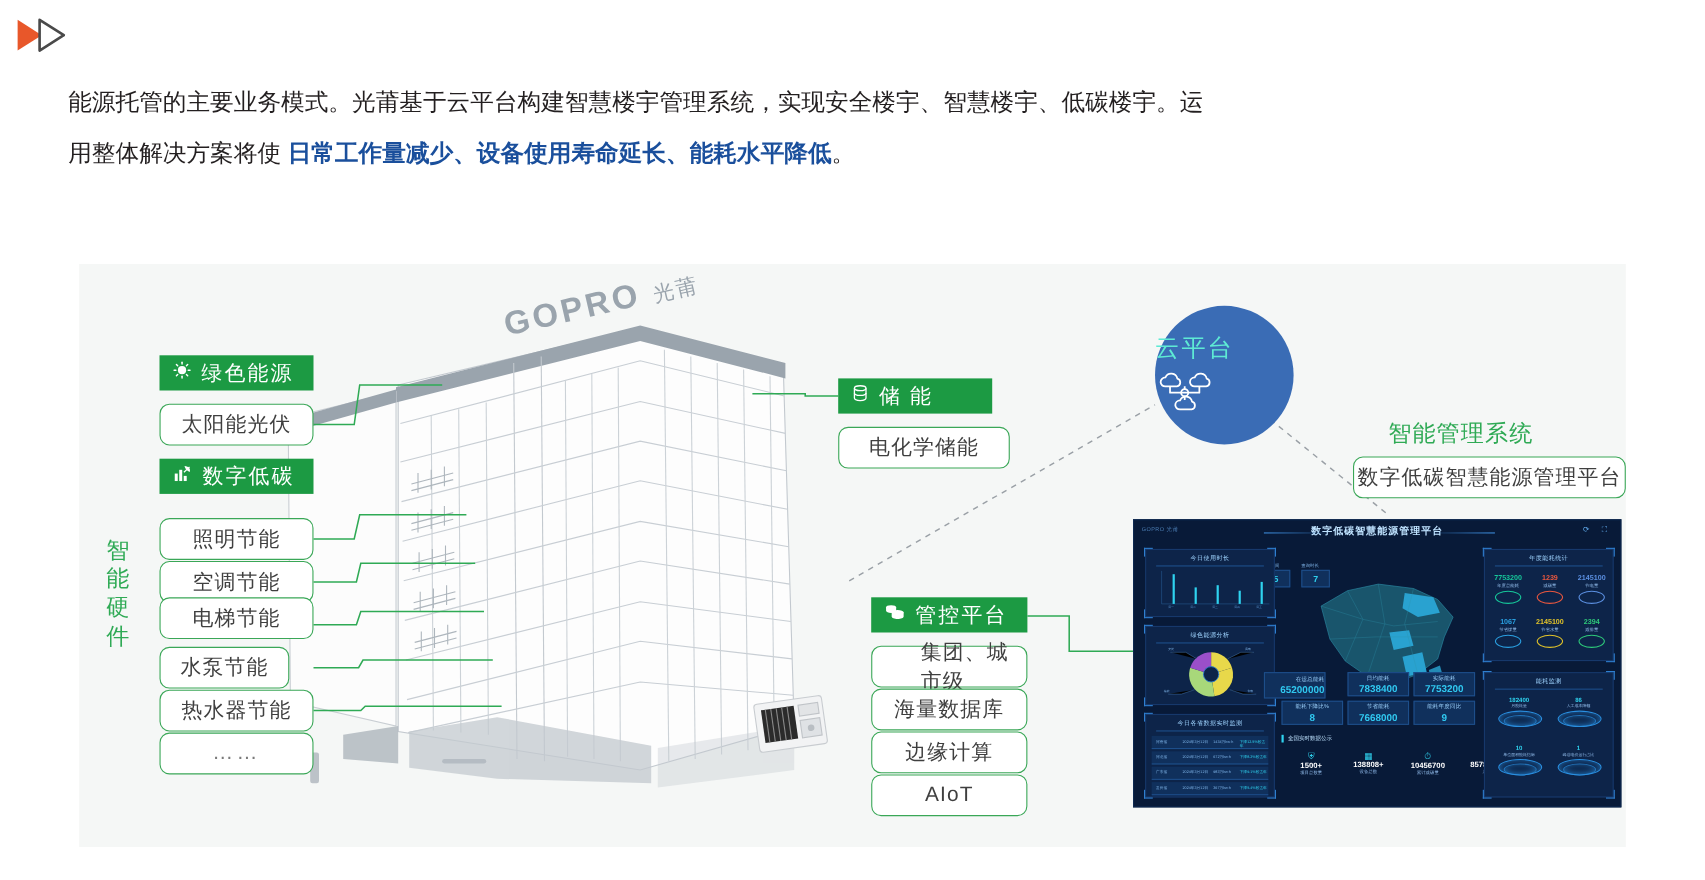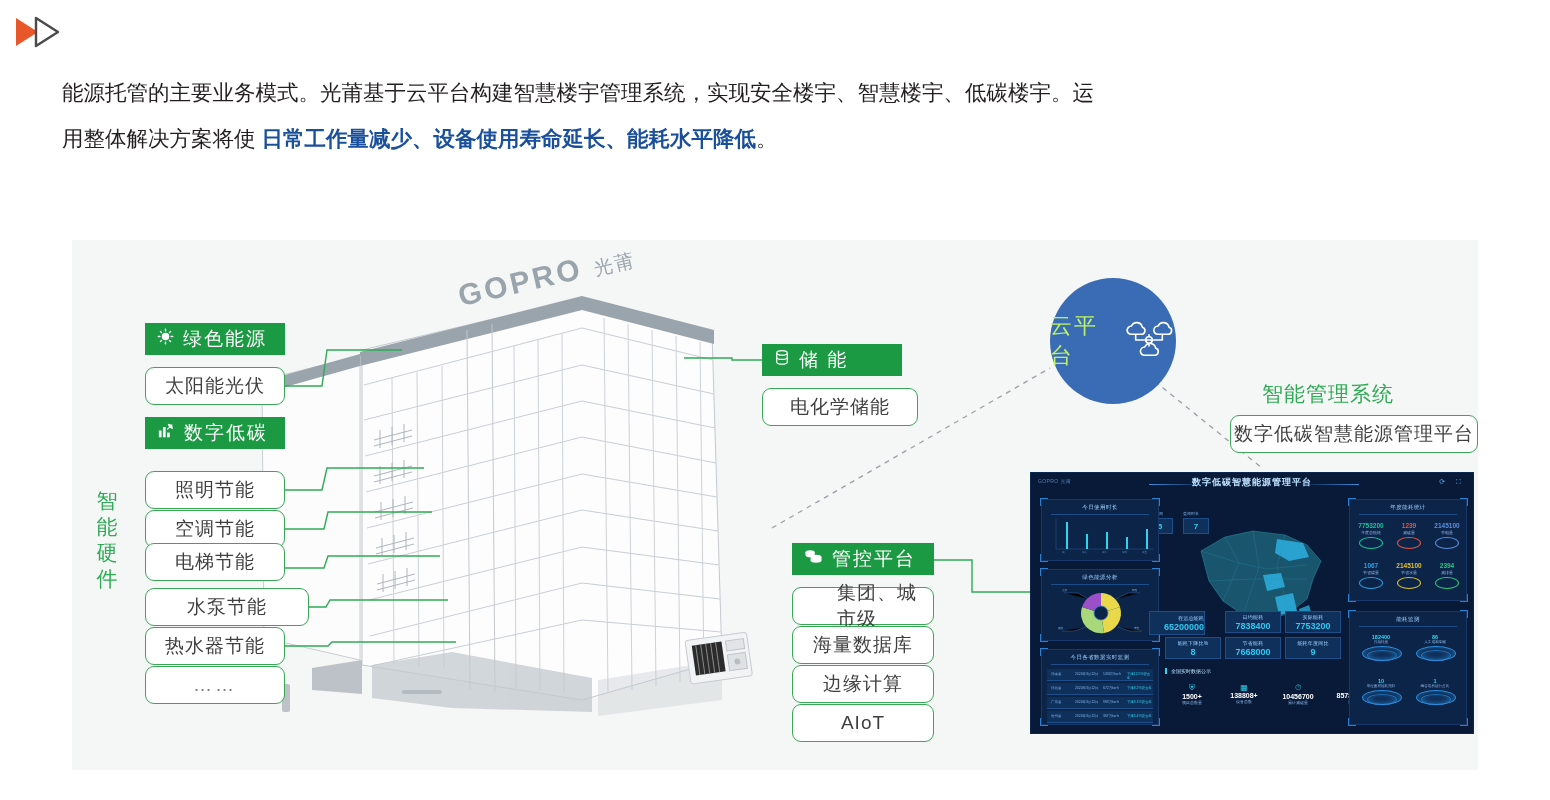--- a/index.html
+++ b/index.html
@@ -56,22 +56,22 @@
   }
 
   .green-title{
     position:absolute;color:#2faa55;font-size:21px;letter-spacing:1px;
     white-space:nowrap;
   }
 
   .cloud-circle{
     position:absolute;border-radius:50%;
     background:#3a6cb5;
-    display:flex;flex-direction:row;align-items:center;justify-content:center;
-    color:#bef264;gap:4px;
+    display:flex;flex-direction:column;align-items:flex-start;justify-content:center;
+    color:#5eead4;gap:4px;
   }
   .cloud-circle .cc-label{font-size:22px;letter-spacing:2px;}
 
   .connectors{position:absolute;left:0;top:0;width:1406px;height:530px;pointer-events:none;}
 
   .building{position:absolute;left:180px;top:20px;width:520px;height:470px;}
   .brand{
     position:absolute;left:383px;top:40px;
     transform:rotate(-13deg);transform-origin:left top;
     color:#9aa4ad;font-size:30px;font-weight:bold;letter-spacing:3px;
@@ -281,21 +281,21 @@
         <rect x="11.2" y="12.5" width="3.2" height="5.5" fill="#ffffff"></rect>
         <path d="M12 2 C17 2.4 18.6 5.2 17.6 8.4 C15 7.4 12.6 5.2 12 2 Z" fill="#ffffff"></path>
         <line x1="11.4" y1="8.6" x2="17.4" y2="3" stroke="#ffffff" stroke-width="1.3"></line>
       </svg>
     </span>
     <span>数字低碳</span>
   </div>
   <div class="pill" style="left:73px;top:231px;width:140px;height:38px;">照明节能</div>
   <div class="pill" style="left:73px;top:270px;width:140px;height:38px;">空调节能</div>
   <div class="pill" style="left:73px;top:303px;width:140px;height:38px;">电梯节能</div>
-  <div class="pill" style="left:73px;top:348px;width:164px;height:38px;">水泵节能</div>
+  <div class="pill" style="left:73px;top:348px;width:118px;height:38px;">水泵节能</div>
   <div class="pill" style="left:73px;top:387px;width:140px;height:38px;">热水器节能</div>
   <div class="pill" style="left:73px;top:426px;width:140px;height:38px;letter-spacing:3px;color:#7a7a7a;">……</div>
 
   <div class="chip" style="left:690px;top:104px;width:140px;height:32px;">
     <span>
       <svg width="16" height="17" viewBox="0 0 18 20">
         <g fill="none" stroke="#ffffff" stroke-width="1.4">
           <ellipse cx="9" cy="4.6" rx="6.2" ry="2.6"></ellipse>
           <path d="M2.8 4.6 L2.8 15.2 C2.8 16.7 5.6 17.8 9 17.8 C12.4 17.8 15.2 16.7 15.2 15.2 L15.2 4.6"></path>
           <path d="M2.8 9.6 C2.8 11.1 5.6 12.2 9 12.2 C12.4 12.2 15.2 11.1 15.2 9.6"></path>

